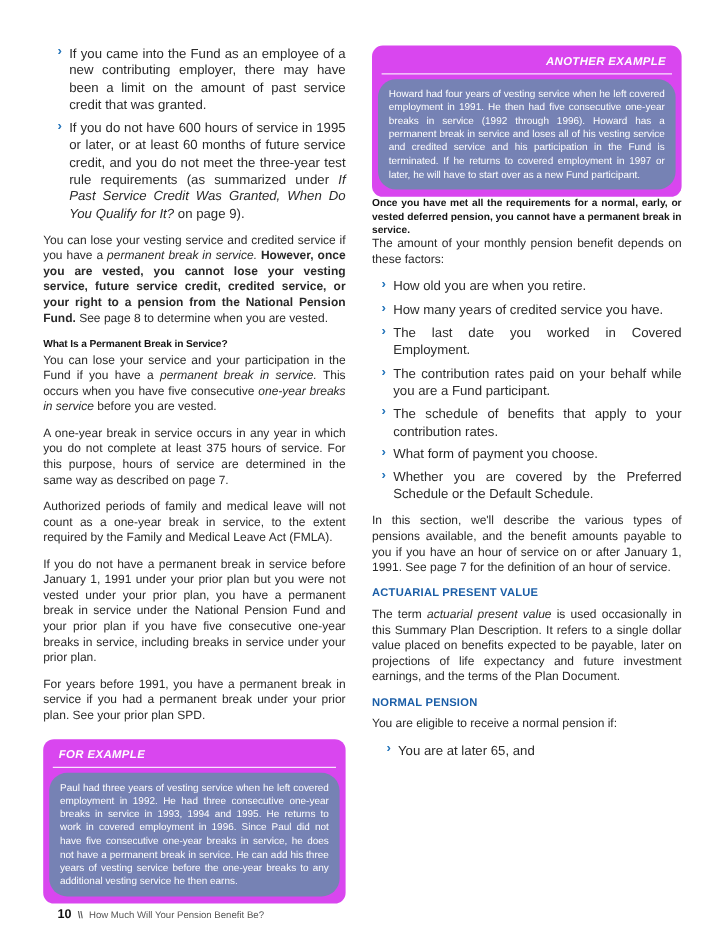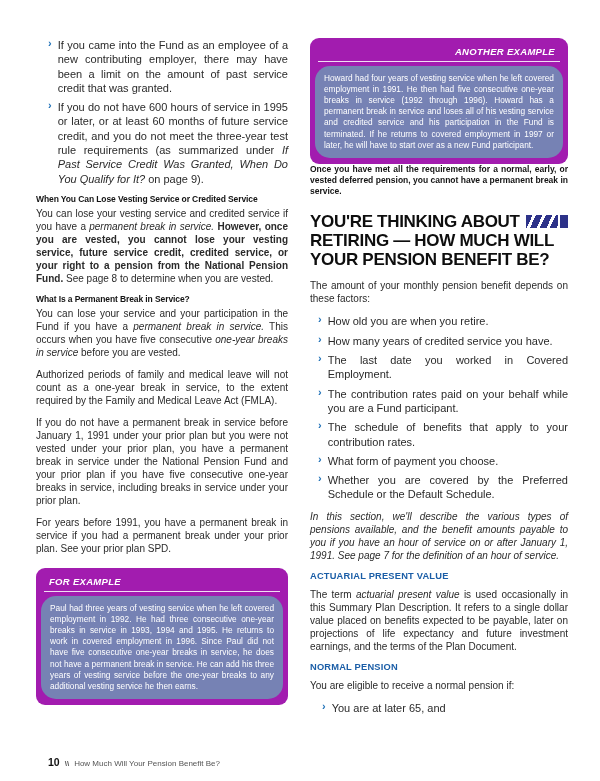--- a/index.html
+++ b/index.html
@@ -21,38 +21,38 @@
 
   h3.sub { font-size:8.5px; font-weight:bold; color:#141414; margin:2px 0 3px; white-space:nowrap; letter-spacing:-0.1px; }
 
   .bullet-list { margin-bottom:8px; }
   .indent-l { padding-left:12px; }
   .indent-r { padding-left:8px; }
   .bullet { display:flex; gap:6px; margin-bottom:5px; }
   .bullet .chev { color:#2273b9; font-weight:bold; font-size:11px; line-height:1; flex:0 0 auto; }
   .bullet .bt { font-size:11px; line-height:1.3; text-align:justify; flex:1; }
 
-  .xbox { background:#a21caf; border-radius:9px; padding:4px 5px 6px; color:#ffffff; }
+  .xbox { background:#d946ef; border-radius:9px; padding:4px 5px 6px; color:#ffffff; }
   .xbox-label { font-style:italic; font-weight:bold; font-size:9.5px; padding:4px 8px 4px; letter-spacing:.3px; }
   .xbox-label.align-right { text-align:right; }
   .xbox-rule { border-top:1px solid rgba(255,255,255,.85); margin:0 3px 4px; }
   .xbox-body { background:#7682b4; border-radius:15px; padding:7px 9px; font-size:8.3px; line-height:1.34; text-align:justify; color:#ffffff; }
 
   .bold-note { font-weight:bold; font-size:8.5px; line-height:1.32; text-align:justify; color:#141414; }
 
   .main-heading { margin:15px 0 10px; color:#0e0e0e; font-weight:bold; font-size:17px; letter-spacing:-0.3px; }
   .mh-line { line-height:19px; white-space:nowrap; }
   .mh-line1 { display:flex; align-items:center; }
   .orn { flex:1; display:flex; height:13px; margin-left:6px; min-width:40px; }
   .orn-stripes { width:32px; background:repeating-linear-gradient(115deg, #2d3289 0 6px, #ffffff 6px 9px); }
   .orn-solid { flex:1; margin-left:2px; background:#2d3289; }
 
   .blue-heading { color:#1b5ea7; font-weight:bold; font-size:9.3px; letter-spacing:.2px; margin:5px 0 7px; }
 
-  .mt6 { margin-top:4px;font-style:italic; }
+  .mt6 { margin-top:4px; }
   .mb4 { margin-bottom:4px; }
   .example-box-left { margin-top:13px; }
 
   .footer { position:absolute; left:36px; bottom:13px; display:flex; align-items:baseline; gap:5px; }
   .footer .pn  { font-weight:bold; font-size:10.5px; color:#111111;margin-left:12px; }
   .footer .sep { font-size:8px; color:#5a5a5a; font-weight:bold; }
   .footer .ft  { font-size:8px; color:#555555;margin-top:16px; }
 </style>
 </head>
 <body>
@@ -65,25 +65,25 @@
       <div class="bullet">
         <span class="chev">›</span>
         <span class="bt"><span>If you came into the Fund as an employee of a new contributing employer, there may have been a limit on the amount of past service credit that was granted.</span></span>
       </div>
       <div class="bullet">
         <span class="chev">›</span>
         <span class="bt"><span>If you do not have 600 hours of service in 1995 or later, or at least 60 months of future service credit, and you do not meet the three-year test rule requirements (as summarized under </span><span class="rt-i">If Past Service Credit Was Granted, When Do You Qualify for It?</span><span> on page 9).</span></span>
       </div>
     </div>
 
-    <h3 class="sub">When You Can Lose Vesting Service or Credited Service</h3>
     <p class="body"><span>You can lose your vesting service and credited service if you have a </span><span class="rt-i">permanent break in service.</span><span> </span><span class="rt-b">However, once you are vested, you cannot lose your vesting service, future service credit, credited service, or your right to a pension from the National Pension Fund.</span><span> See page 8 to determine when you are vested.</span></p>
 
     <h3 class="sub">What Is a Permanent Break in Service?</h3>
     <p class="body"><span>You can lose your service and your participation in the Fund if you have a </span><span class="rt-i">permanent break in service.</span><span> This occurs when you have five consecutive </span><span class="rt-i">one-year breaks in service</span><span> before you are vested.</span></p>
+    <p class="body"><span>A one-year break in service occurs in any year in which you do not complete at least 375 hours of service. For this purpose, hours of service are determined in the same way as described on page 7.</span></p>
     <p class="body"><span>Authorized periods of family and medical leave will not count as a one-year break in service, to the extent required by the Family and Medical Leave Act (FMLA).</span></p>
     <p class="body"><span>If you do not have a permanent break in service before January 1, 1991 under your prior plan but you were not vested under your prior plan, you have a permanent break in service under the National Pension Fund and your prior plan if you have five consecutive one-year breaks in service, including breaks in service under your prior plan.</span></p>
     <p class="body"><span>For years before 1991, you have a permanent break in service if you had a permanent break under your prior plan. See your prior plan SPD.</span></p>
 
     <div class="xbox example-box-left">
       <div class="xbox-label">FOR EXAMPLE</div>
       <div class="xbox-rule"></div>
       <div class="xbox-body">Paul had three years of vesting service when he left covered employment in 1992. He had three consecutive one-year breaks in service in 1993, 1994 and 1995. He returns to work in covered employment in 1996. Since Paul did not have five consecutive one-year breaks in service, he does not have a permanent break in service. He can add his three years of vesting service before the one-year breaks to any additional vesting service he then earns.</div>
     </div>
 
@@ -92,31 +92,20 @@
   <div class="col-right">
 
     <div class="xbox">
       <div class="xbox-label align-right">ANOTHER EXAMPLE</div>
       <div class="xbox-rule"></div>
       <div class="xbox-body">Howard had four years of vesting service when he left covered employment in 1991. He then had five consecutive one-year breaks in service (1992 through 1996). Howard has a permanent break in service and loses all of his vesting service and credited service and his participation in the Fund is terminated. If he returns to covered employment in 1997 or later, he will have to start over as a new Fund participant.</div>
     </div>
 
     <p class="bold-note">Once you have met all the requirements for a normal, early, or vested deferred pension, you cannot have a permanent break in service.</p>
 
-    <div class="main-heading">
-      <div class="mh-line mh-line1">
-        <span class="txt">YOU'RE THINKING ABOUT</span>
-        <span class="orn">
-          <span class="orn-stripes"></span>
-          <span class="orn-solid"></span>
-        </span>
-      </div>
-      <div class="mh-line">RETIRING — HOW MUCH WILL</div>
-      <div class="mh-line">YOUR PENSION BENEFIT BE?</div>
-    </div>
 
     <p class="body">The amount of your monthly pension benefit depends on these factors:</p>
 
     <div class="bullet-list indent-r">
       <div class="bullet">
         <span class="chev">›</span>
         <span class="bt">How old you are when you retire.</span>
       </div>
       <div class="bullet">
         <span class="chev">›</span>

